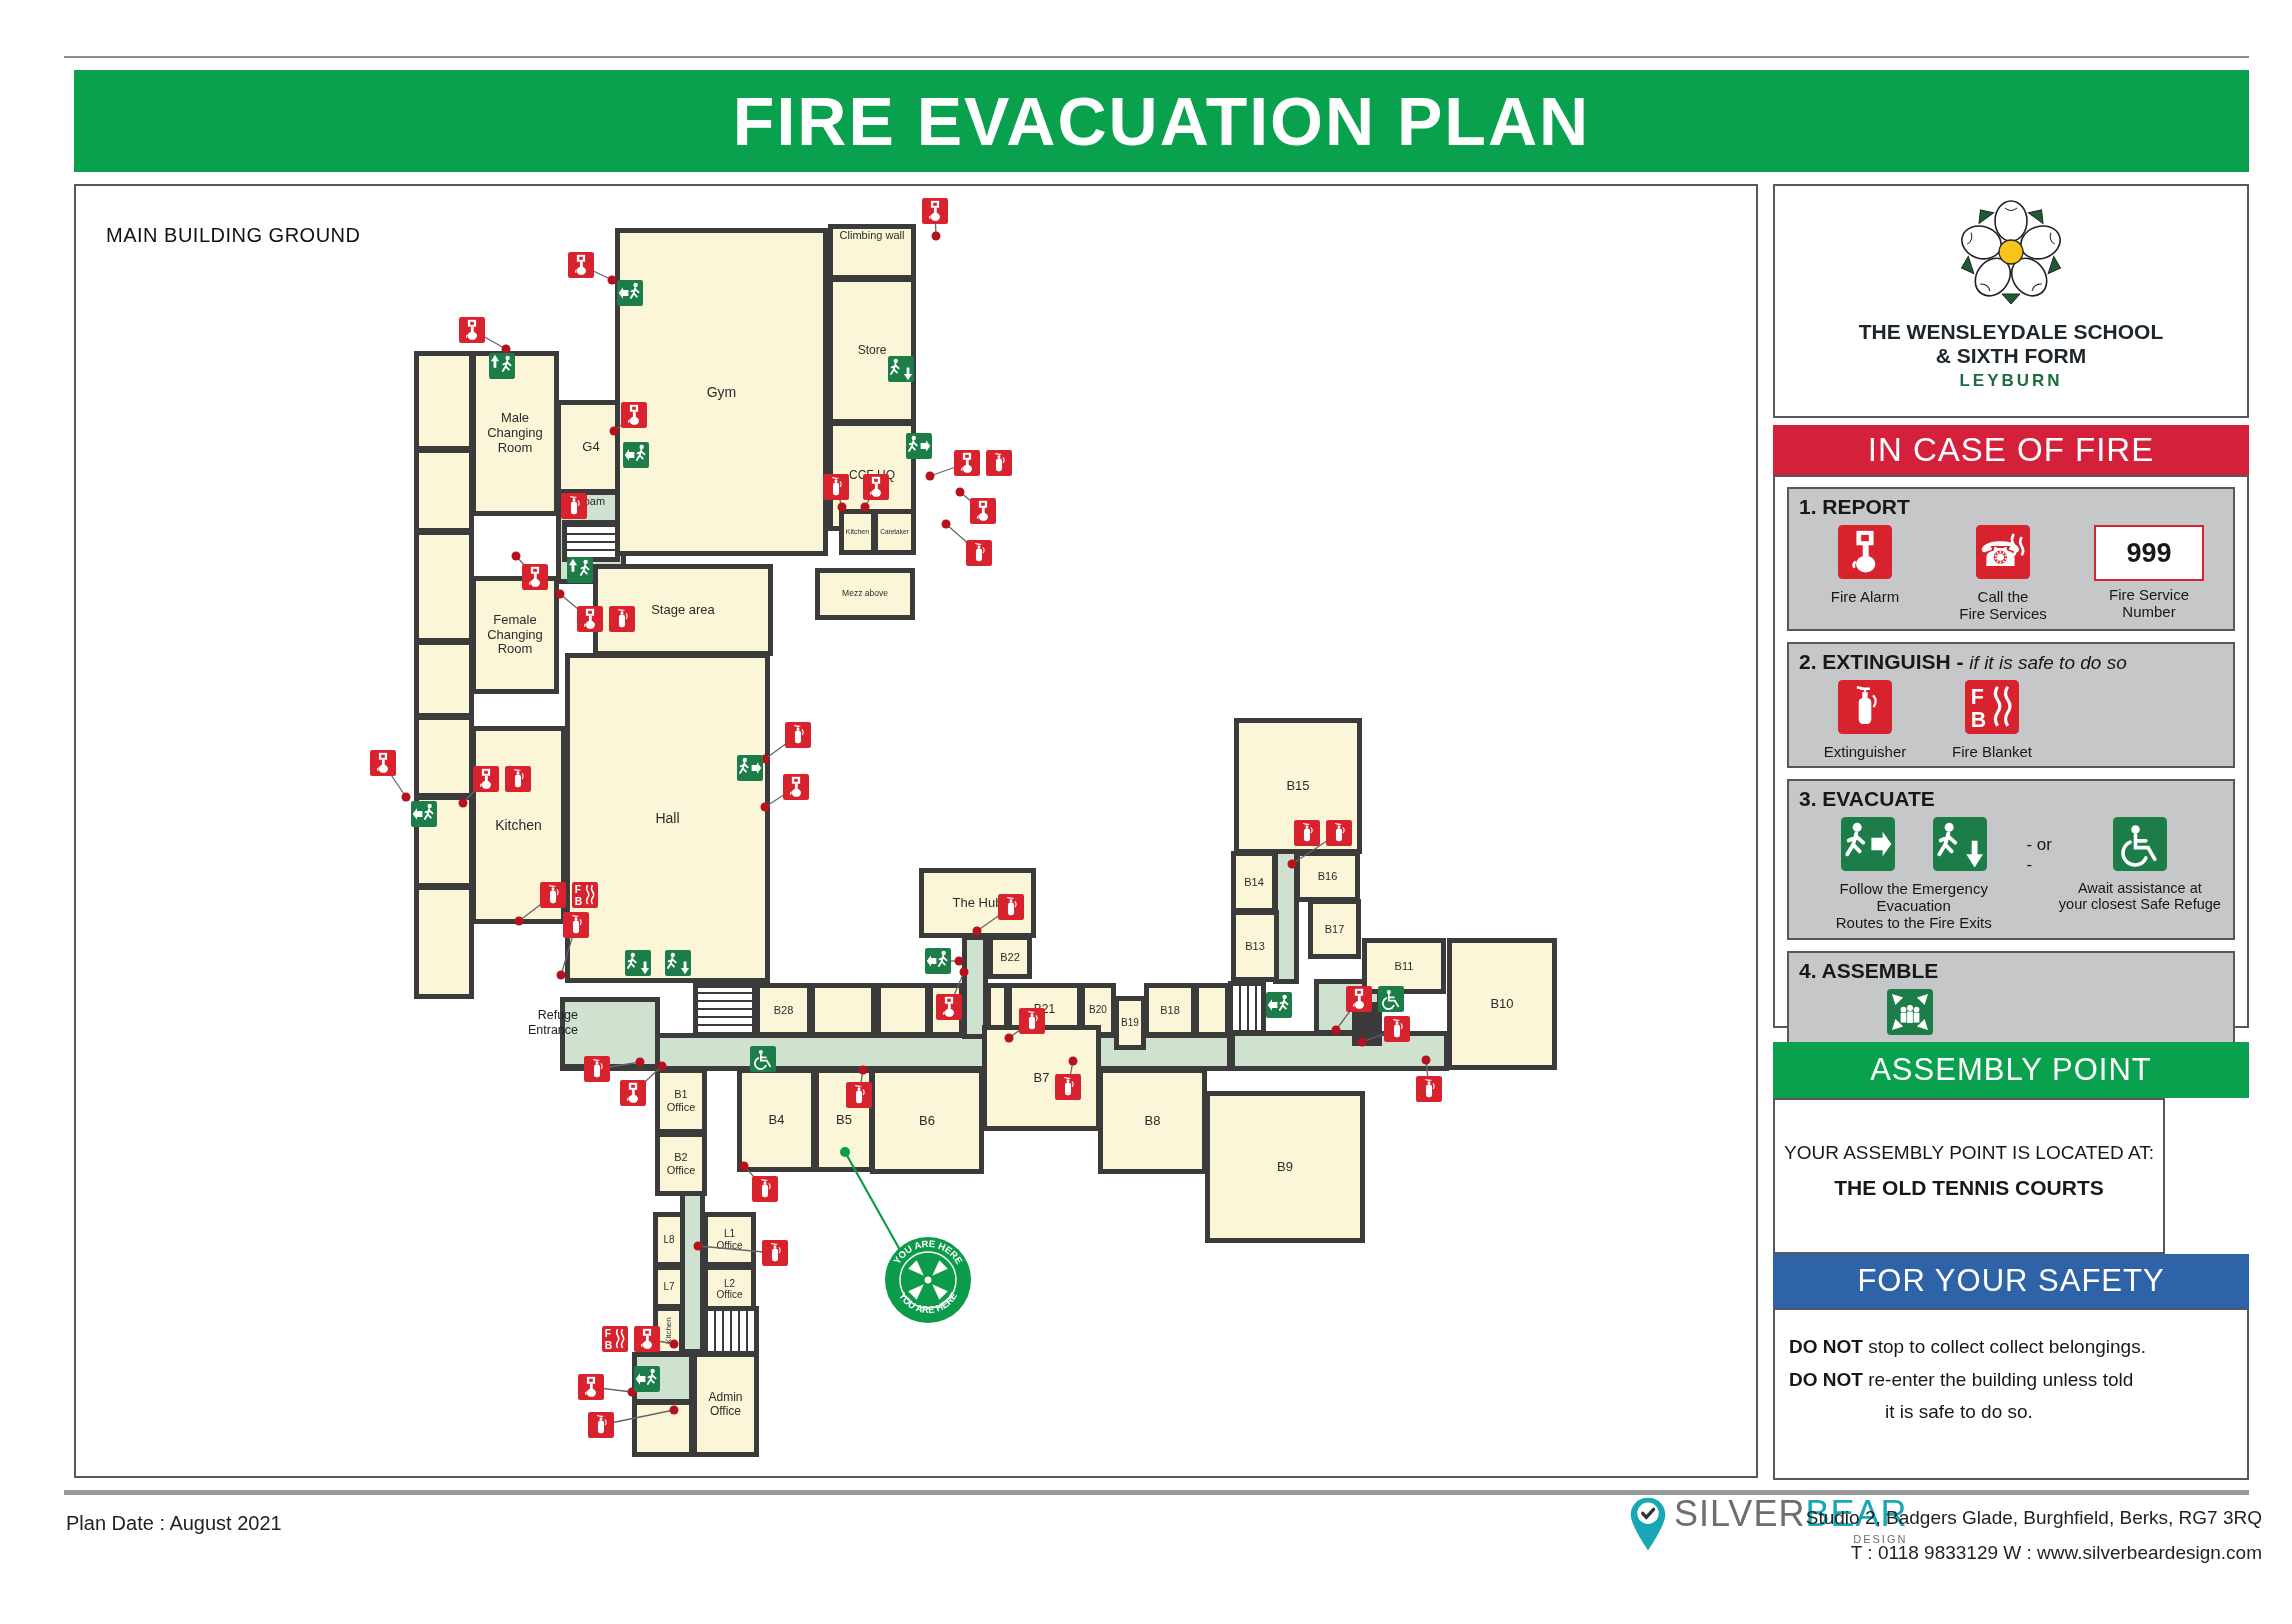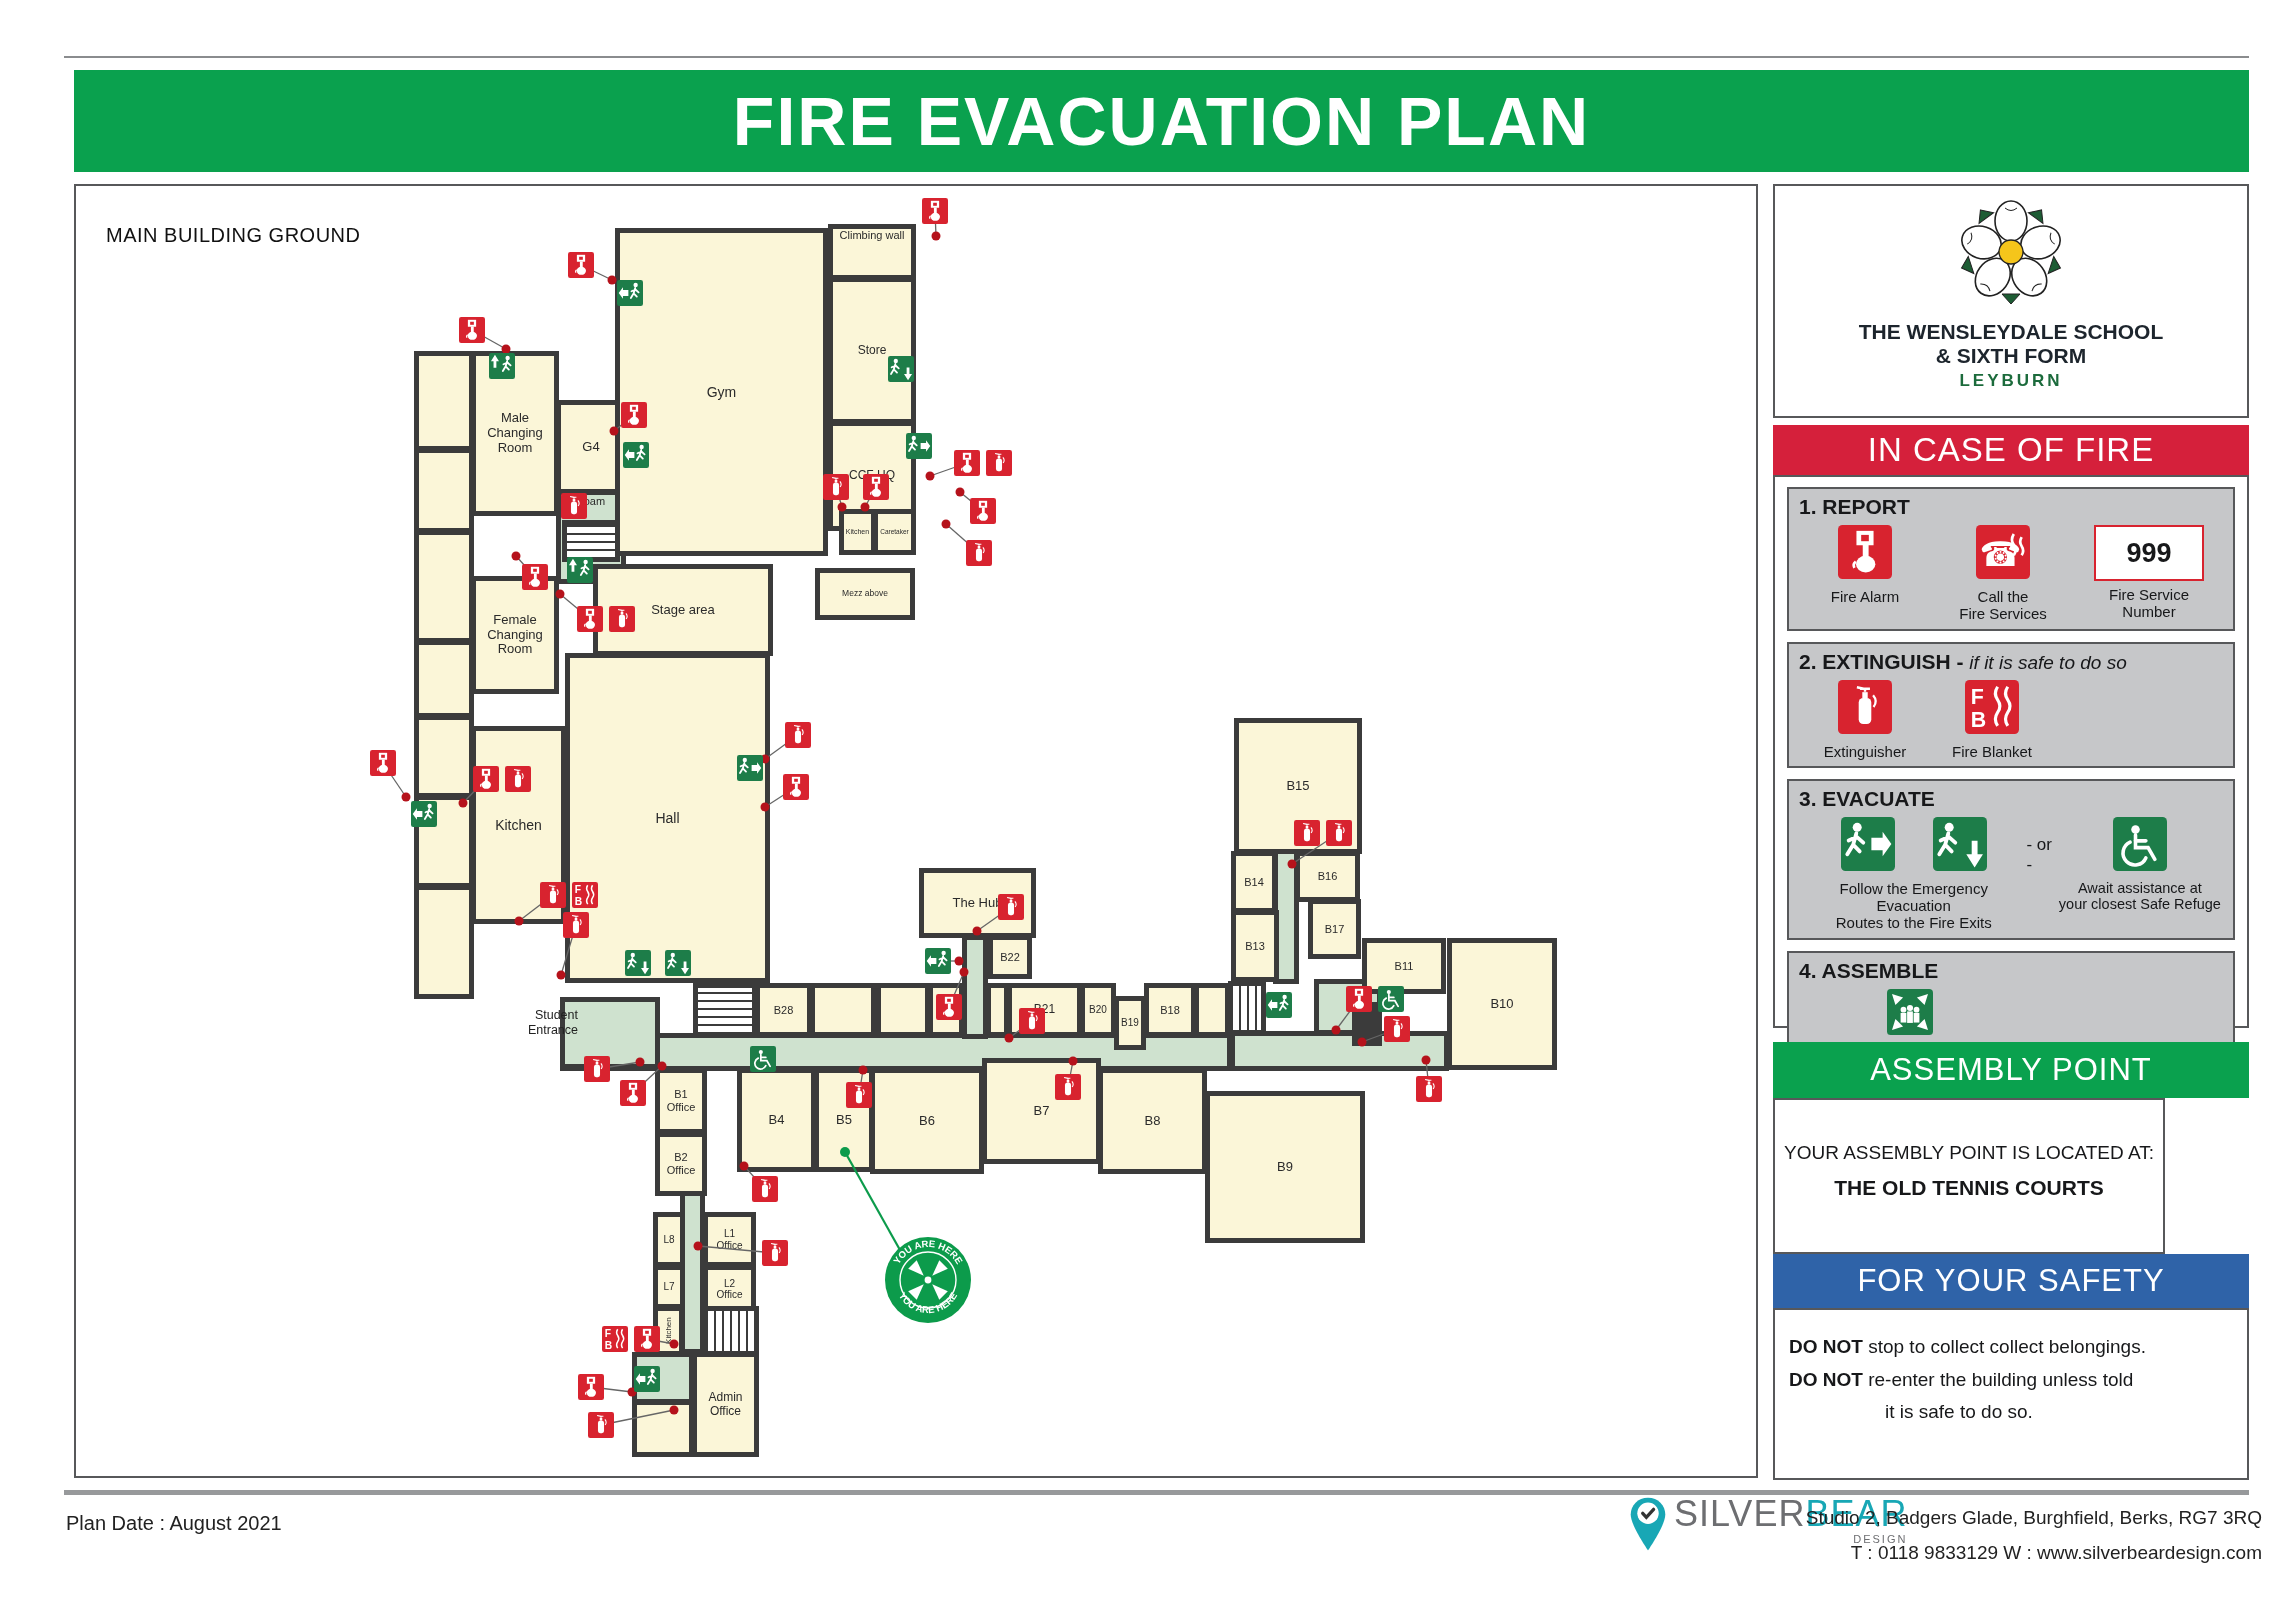--- a/index.html
+++ b/index.html
@@ -199,21 +199,21 @@
         </div>
         <div class="pr" style="left: 661px; top: 882px; width: 79px; height: 104px;">
           <span style="font-size: 13px;">B4</span>
         </div>
         <div class="pr" style="left: 738px; top: 882px; width: 60px; height: 104px;">
           <span style="font-size: 13px;">B5</span>
         </div>
         <div class="pr" style="left: 794px; top: 882px; width: 114px; height: 106px;">
           <span style="font-size: 13px;">B6</span>
         </div>
-        <div class="pr" style="left: 906px; top: 872px; width: 119px; height: 106px; text-align: right;">
+        <div class="pr" style="left: 906px; top: 839px; width: 119px; height: 106px; text-align: right;">
           <span style="font-size: 13px;">B7</span>
         </div>
         <div class="pr" style="left: 1022px; top: 882px; width: 109px; height: 106px;">
           <span style="font-size: 13px;">B8</span>
         </div>
         <div class="pr" style="left: 577px; top: 1026px; width: 32px; height: 55px;">
           <span style="font-size: 10px;">L8</span>
         </div>
         <div class="pr" style="left: 627px; top: 1026px; width: 53px; height: 55px;">
           <span style="font-size: 10px;">L1
@@ -738,21 +738,21 @@
  <g fill="#fff">
               <circle r="3.4"></circle>
  <g transform="rotate(45)">
                 <polygon points="0,-6 -6,-22 6,-22"></polygon>
                 <polygon points="0,6 -6,22 6,22"></polygon>
                 <polygon points="-6,0 -22,-6 -22,6"></polygon>
                 <polygon points="6,0 22,-6 22,6"></polygon>
               </g>
             </g>
 </svg></div>
-        <div id="entrance-label" style="left: 414px; top: 822px; width: 88px;">Student
+        <div id="entrance-label" style="left: 414px; top: 822px; width: 88px;">Refuge
 Entrance</div>
       </div>
   </div>
 
   <div id="sidebar">
     <div id="logo-box" class="sb-abs">
       <span id="rose-logo"><svg width="132" height="126" viewBox="-66 -66 132 126">
             <g transform="rotate(36)">
               <polygon points="0,-52 9,-42 -9,-42" fill="#1d5c34" stroke="#222" stroke-width="1"></polygon>
             </g>

